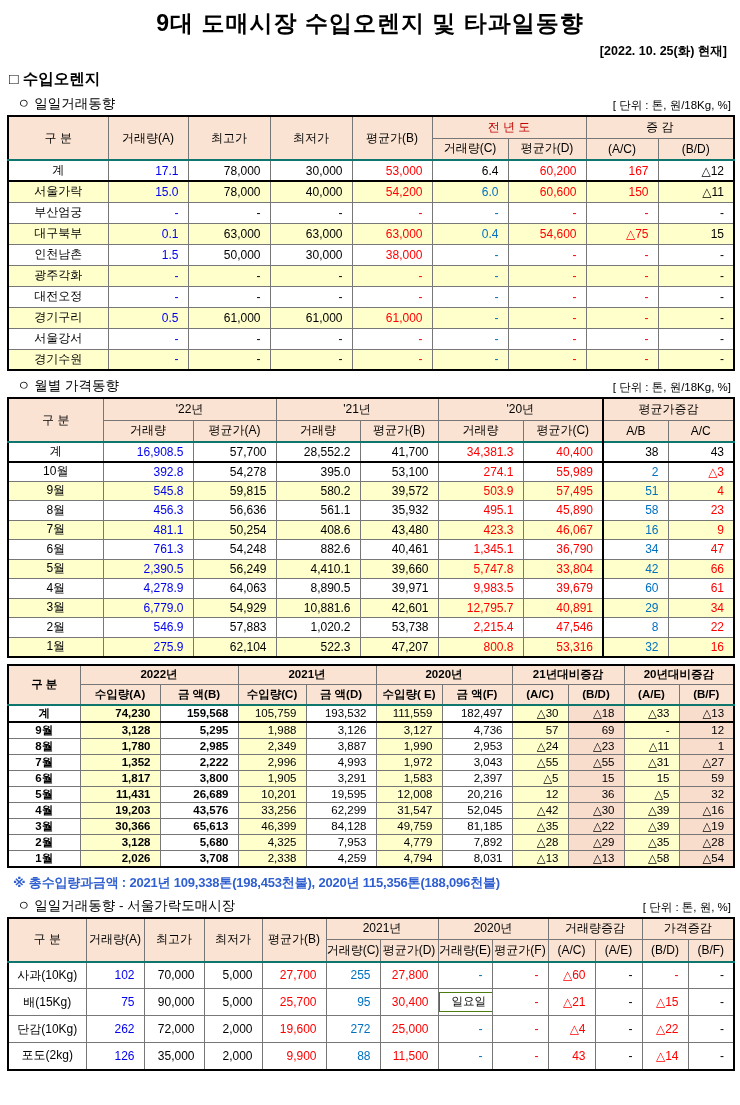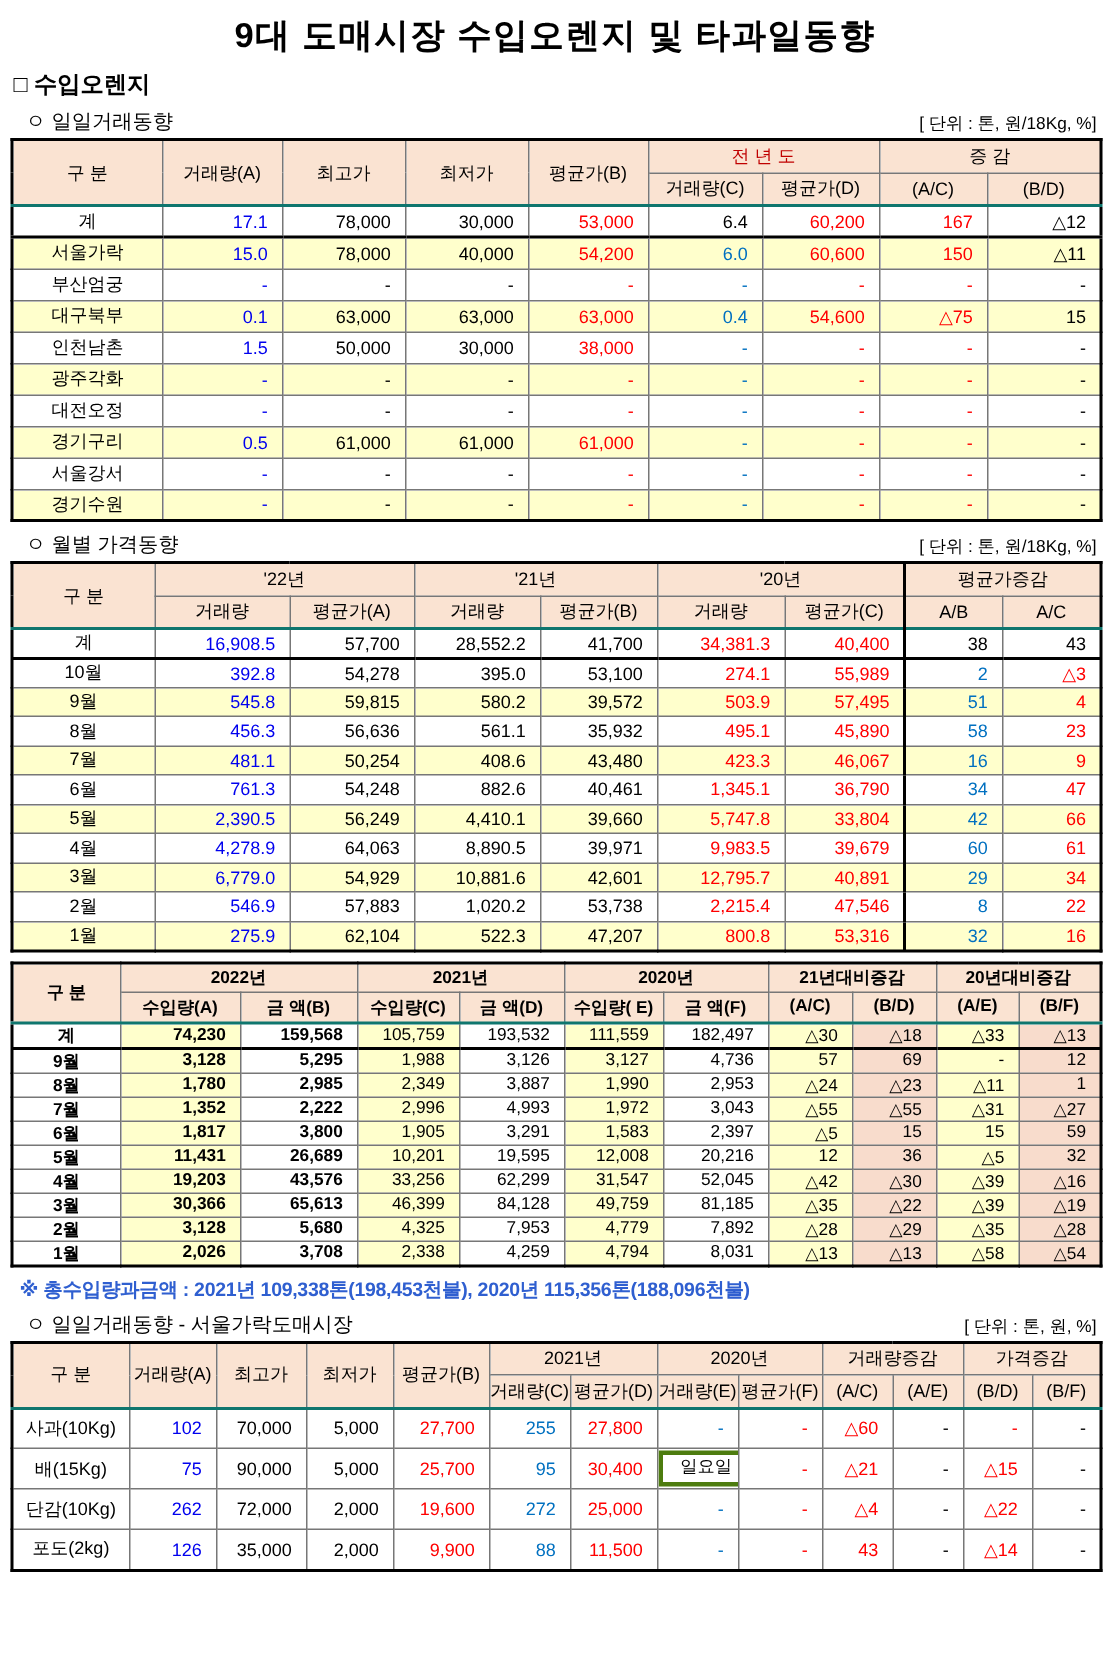--- a/index.html
+++ b/index.html
@@ -59,34 +59,35 @@
   .cr{color:var(--red);}
   .cdr{color:var(--dred);margin-top:16px;}
   .bold{font-weight:bold;}
   table.t-daily td{height:21px;}
   table.t-monthly td{height:19.5px;}
   table.t-yearly td{height:16px;font-size:11.5px;}
   table.t-yearly th{height:20px;font-size:11.5px;font-weight:bold;}
   table.t-fruits td{height:27px;}
   td.boxtd{text-align:center;padding-right:0;}
   .daybox{
-    display:inline-block;border:3px solid #4d7c0f;background:#fff;
+    display:inline-block;border:1px solid #4d7c0f;background:#fff;
     padding:3px 12px;font-size:11.5px;line-height:1;
   }
   .footnote{
     font-size:13px;font-weight:bold;color:var(--footnote-blue);
     margin:3px 0 4px 6px;letter-spacing:-0.2px;
   }
 </style>
 </head>
 <body>
 
 <div class="page">
 
   <div class="title">9대 도매시장 수입오렌지 및 타과일동향</div>
+  <div class="date">[2022. 10. 25(화) 현재]</div>
 
   <div class="section">□ 수입오렌지</div>
 
   <div class="caprow">
     <span class="cap">ㅇ 일일거래동향</span>
     <span class="unit">[ 단위 : 톤, 원/18Kg, %]</span>
   </div>
   <table class="t-daily">
       <colgroup>
         <col style="width: 100px;">

